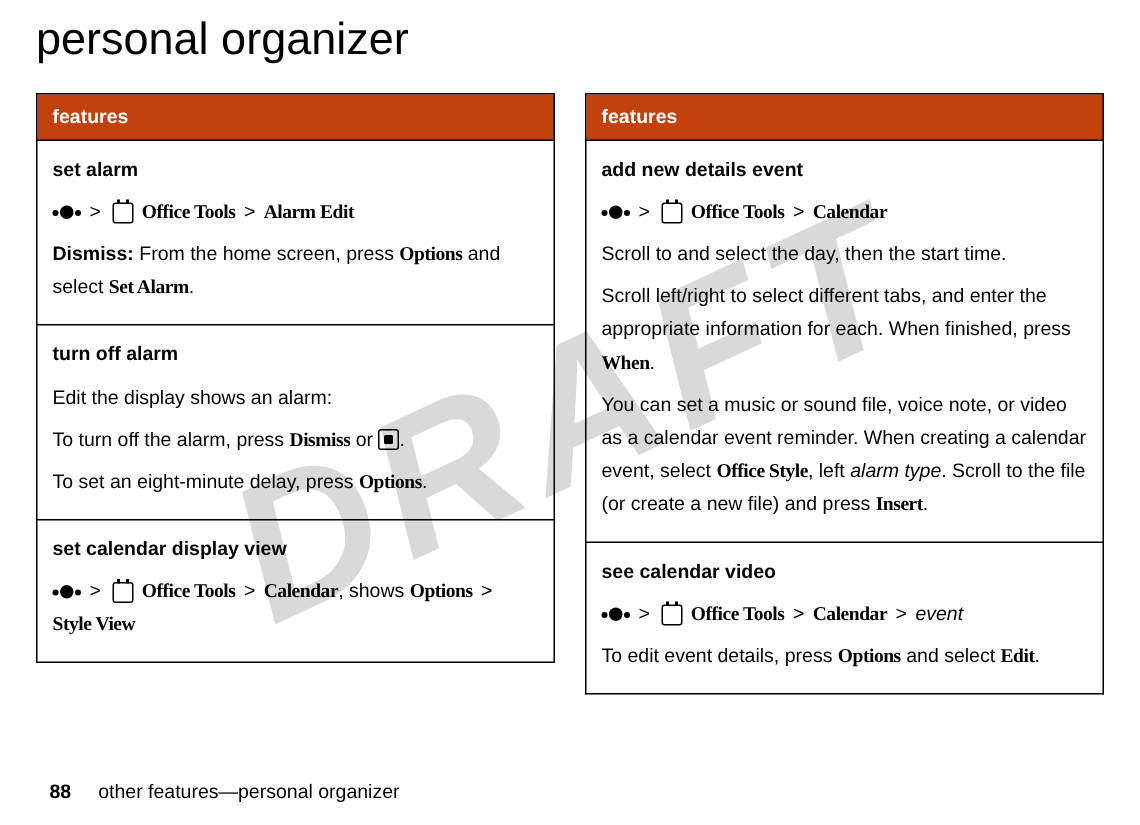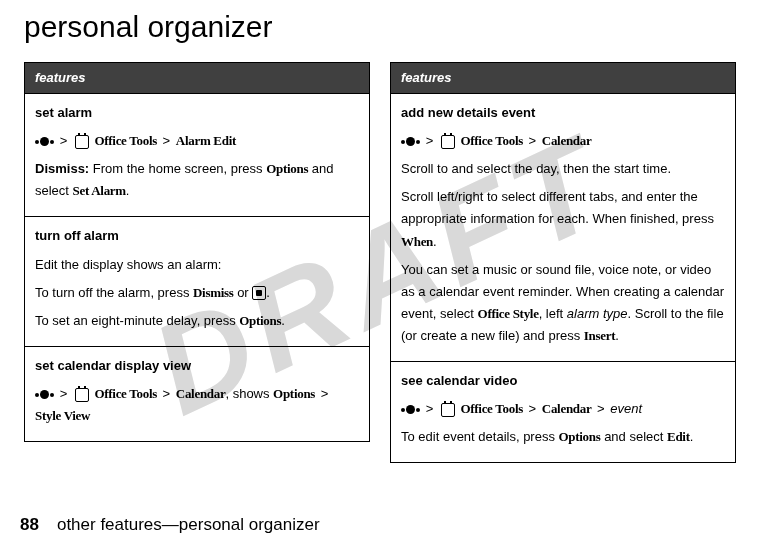--- a/index.html
+++ b/index.html
@@ -47,25 +47,24 @@
       width: 100%;
     }
     td {
       border: 1px solid #000;
       padding: 8px 10px;
       font-size: 13px;
       line-height: 1.7;
       vertical-align: top;
     }
     td.header-cell {
-      background: #404040;
+      background: #c2410c;
       color: #fff;
       font-weight: bold;
       padding: 4px 10px;
-      font-style: italic;
     }
     .sect-title {
       font-weight: bold;
       margin-bottom: 6px;
     }
     .bold { font-weight: bold; }
     .italic { font-style: italic; text-align: right; }
     .condensed { font-family: Liberation Serif, serif; font-stretch: condensed; letter-spacing: -0.3px; text-align: center; }
     .dot-icon {
       display: inline-flex;
@@ -113,22 +112,22 @@
     .stop-icon::after {
       content: '';
       position: absolute;
       top: 3px; left: 3px; right: 3px; bottom: 3px;
       background: #000;
       border-radius: 1px;
     }
     .footer {
       position: absolute;
       bottom: 15px;
-      left: 20px;
-      font-size: 17px;
+      left: 33px;
+      font-size: 13px;
       z-index: 1;
     }
     .footer .pnum { font-weight: bold; margin-right: 18px; }
     p { margin: 6px 0; }
     .gt { margin: 0 2px; }
   </style>
 </head>
 <body>
 
 <div class="watermark">DRAFT</div>

